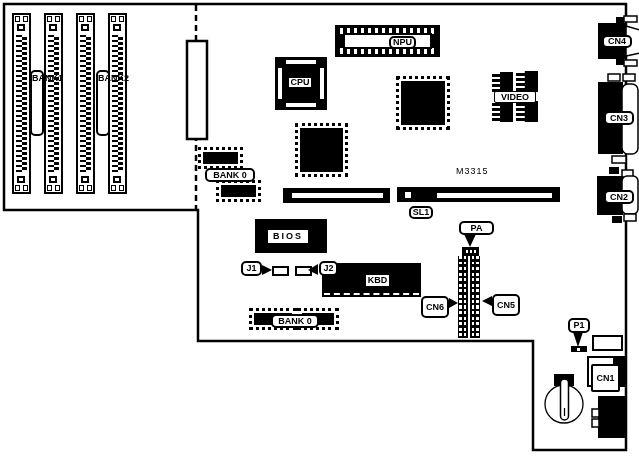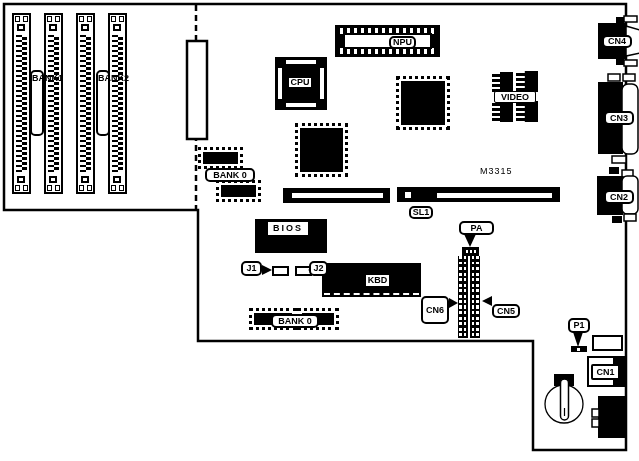--- a/index.html
+++ b/index.html
@@ -7,21 +7,21 @@
          font-family:"Liberation Sans",sans-serif;}
   .abs{position:absolute;box-sizing:border-box;}
   svg{position:absolute;left:0;top:0;z-index:1;}
   
   .lbl{position:absolute;box-sizing:border-box;background:#fff;border:2px solid #000;
        border-radius:5px;display:flex;align-items:center;justify-content:center;
        font:bold 9px/1 "Liberation Sans",sans-serif;z-index:6;white-space:nowrap;}
   .sq{border-radius:2px;}
   .vlbl{display:block;word-break:break-all;text-align:center;line-height:12.4px;
         padding-top:1px;font:bold 9px "Liberation Sans",sans-serif;}
-  .txt{position:absolute;font:9px "Liberation Sans",sans-serif;letter-spacing:1px;z-index:4;margin-left:24px;}
+  .txt{position:absolute;font:9px "Liberation Sans",sans-serif;letter-spacing:1px;z-index:4;}
   
   .simm{position:absolute;top:13px;width:19px;height:181px;background:#fff;
         border:2px solid #000;box-sizing:border-box;z-index:2;}
   .hole{position:absolute;width:5px;height:6px;border:1px solid #000;box-sizing:border-box;background:#fff;}
   .h1{left:1px;top:1px}.h2{right:1px;top:1px}.b1{left:1px;bottom:1px}.b2{right:1px;bottom:1px}
   .clip{position:absolute;left:3px;width:8px;height:7px;border:2px solid #000;box-sizing:border-box;background:#fff;}
   .ct{top:9px}.cb{bottom:9px}
   .bar{position:absolute;left:2px;right:2px;top:20px;bottom:20px;display:flex;}
   .bl{width:50%;background:repeating-linear-gradient(to bottom,#000 0 2px,#fff 2px 5px);}
   .br{width:50%;background:repeating-linear-gradient(to bottom,#fff 0 2px,#000 2px 5px);}
@@ -191,40 +191,40 @@
   </div>
   <div class="blk" style="left:397px;top:187px;width:163px;height:15px">
     <div class="abs" style="left:8px;top:5px;width:6px;height:6px;background:#fff"></div>
     <div class="abs" style="left:40px;right:8px;top:6px;height:5px;background:#fff"></div>
   </div>
   <div class="lbl" style="left:409px;top:206px;width:24px;height:13px">SL1</div>
 
   <div class="txt" style="left:456px;top:166px">M3315</div>
 
   <div class="blk" style="left:255px;top:219px;width:72px;height:34px"></div>
-  <div class="lbl sq" style="left:266px;top:220px;width:44px;height:17px;letter-spacing:2px">BIOS</div>
+  <div class="lbl sq" style="left:266px;top:228px;width:44px;height:17px;letter-spacing:2px">BIOS</div>
 
   <div class="lbl" style="left:241px;top:261px;width:21px;height:15px">J1</div>
-  <div class="lbl" style="left:309px;top:261px;width:19px;height:15px">J2</div>
+  <div class="lbl" style="left:319px;top:261px;width:19px;height:15px">J2</div>
 
   <div class="blk" style="left:322px;top:263px;width:99px;height:34px">
     <div class="abs" style="left:2px;right:2px;bottom:2px;height:0;border-top:2px dashed #fff"></div>
   </div>
   <div class="lbl sq" style="left:364px;top:273px;width:27px;height:15px">KBD</div>
 
   <div class="dip" style="left:249px;top:308px;width:48px;height:22px"></div>
   <div class="dip" style="left:297px;top:308px;width:42px;height:22px"></div>
   <div class="lbl" style="left:271px;top:314px;width:48px;height:14px">BANK 0</div>
 
   <div class="lbl" style="left:459px;top:221px;width:35px;height:14px">PA</div>
   <div class="hdrcol" style="left:458px"></div>
   <div class="hdrcol" style="left:470px"></div>
-  <div class="lbl" style="left:421px;top:296px;width:28px;height:28px">CN6</div>
-  <div class="lbl" style="left:492px;top:304px;width:28px;height:14px">CN5</div>
+  <div class="lbl" style="left:421px;top:296px;width:28px;height:22px">CN6</div>
+  <div class="lbl" style="left:492px;top:294px;width:28px;height:22px">CN5</div>
 
   <div class="lbl" style="left:568px;top:318px;width:22px;height:15px">P1</div>
 
   <div class="lbl" style="left:602px;top:35px;width:30px;height:13px">CN4</div>
   <div class="lbl" style="left:604px;top:111px;width:30px;height:14px">CN3</div>
   <div class="lbl" style="left:604px;top:190px;width:30px;height:14px">CN2</div>
-  <div class="lbl sq" style="left:591px;top:364px;width:29px;height:16px">CN1</div>
+  <div class="lbl sq" style="left:591px;top:364px;width:29px;height:28px">CN1</div>
 
 </div>
 
 </body></html>

